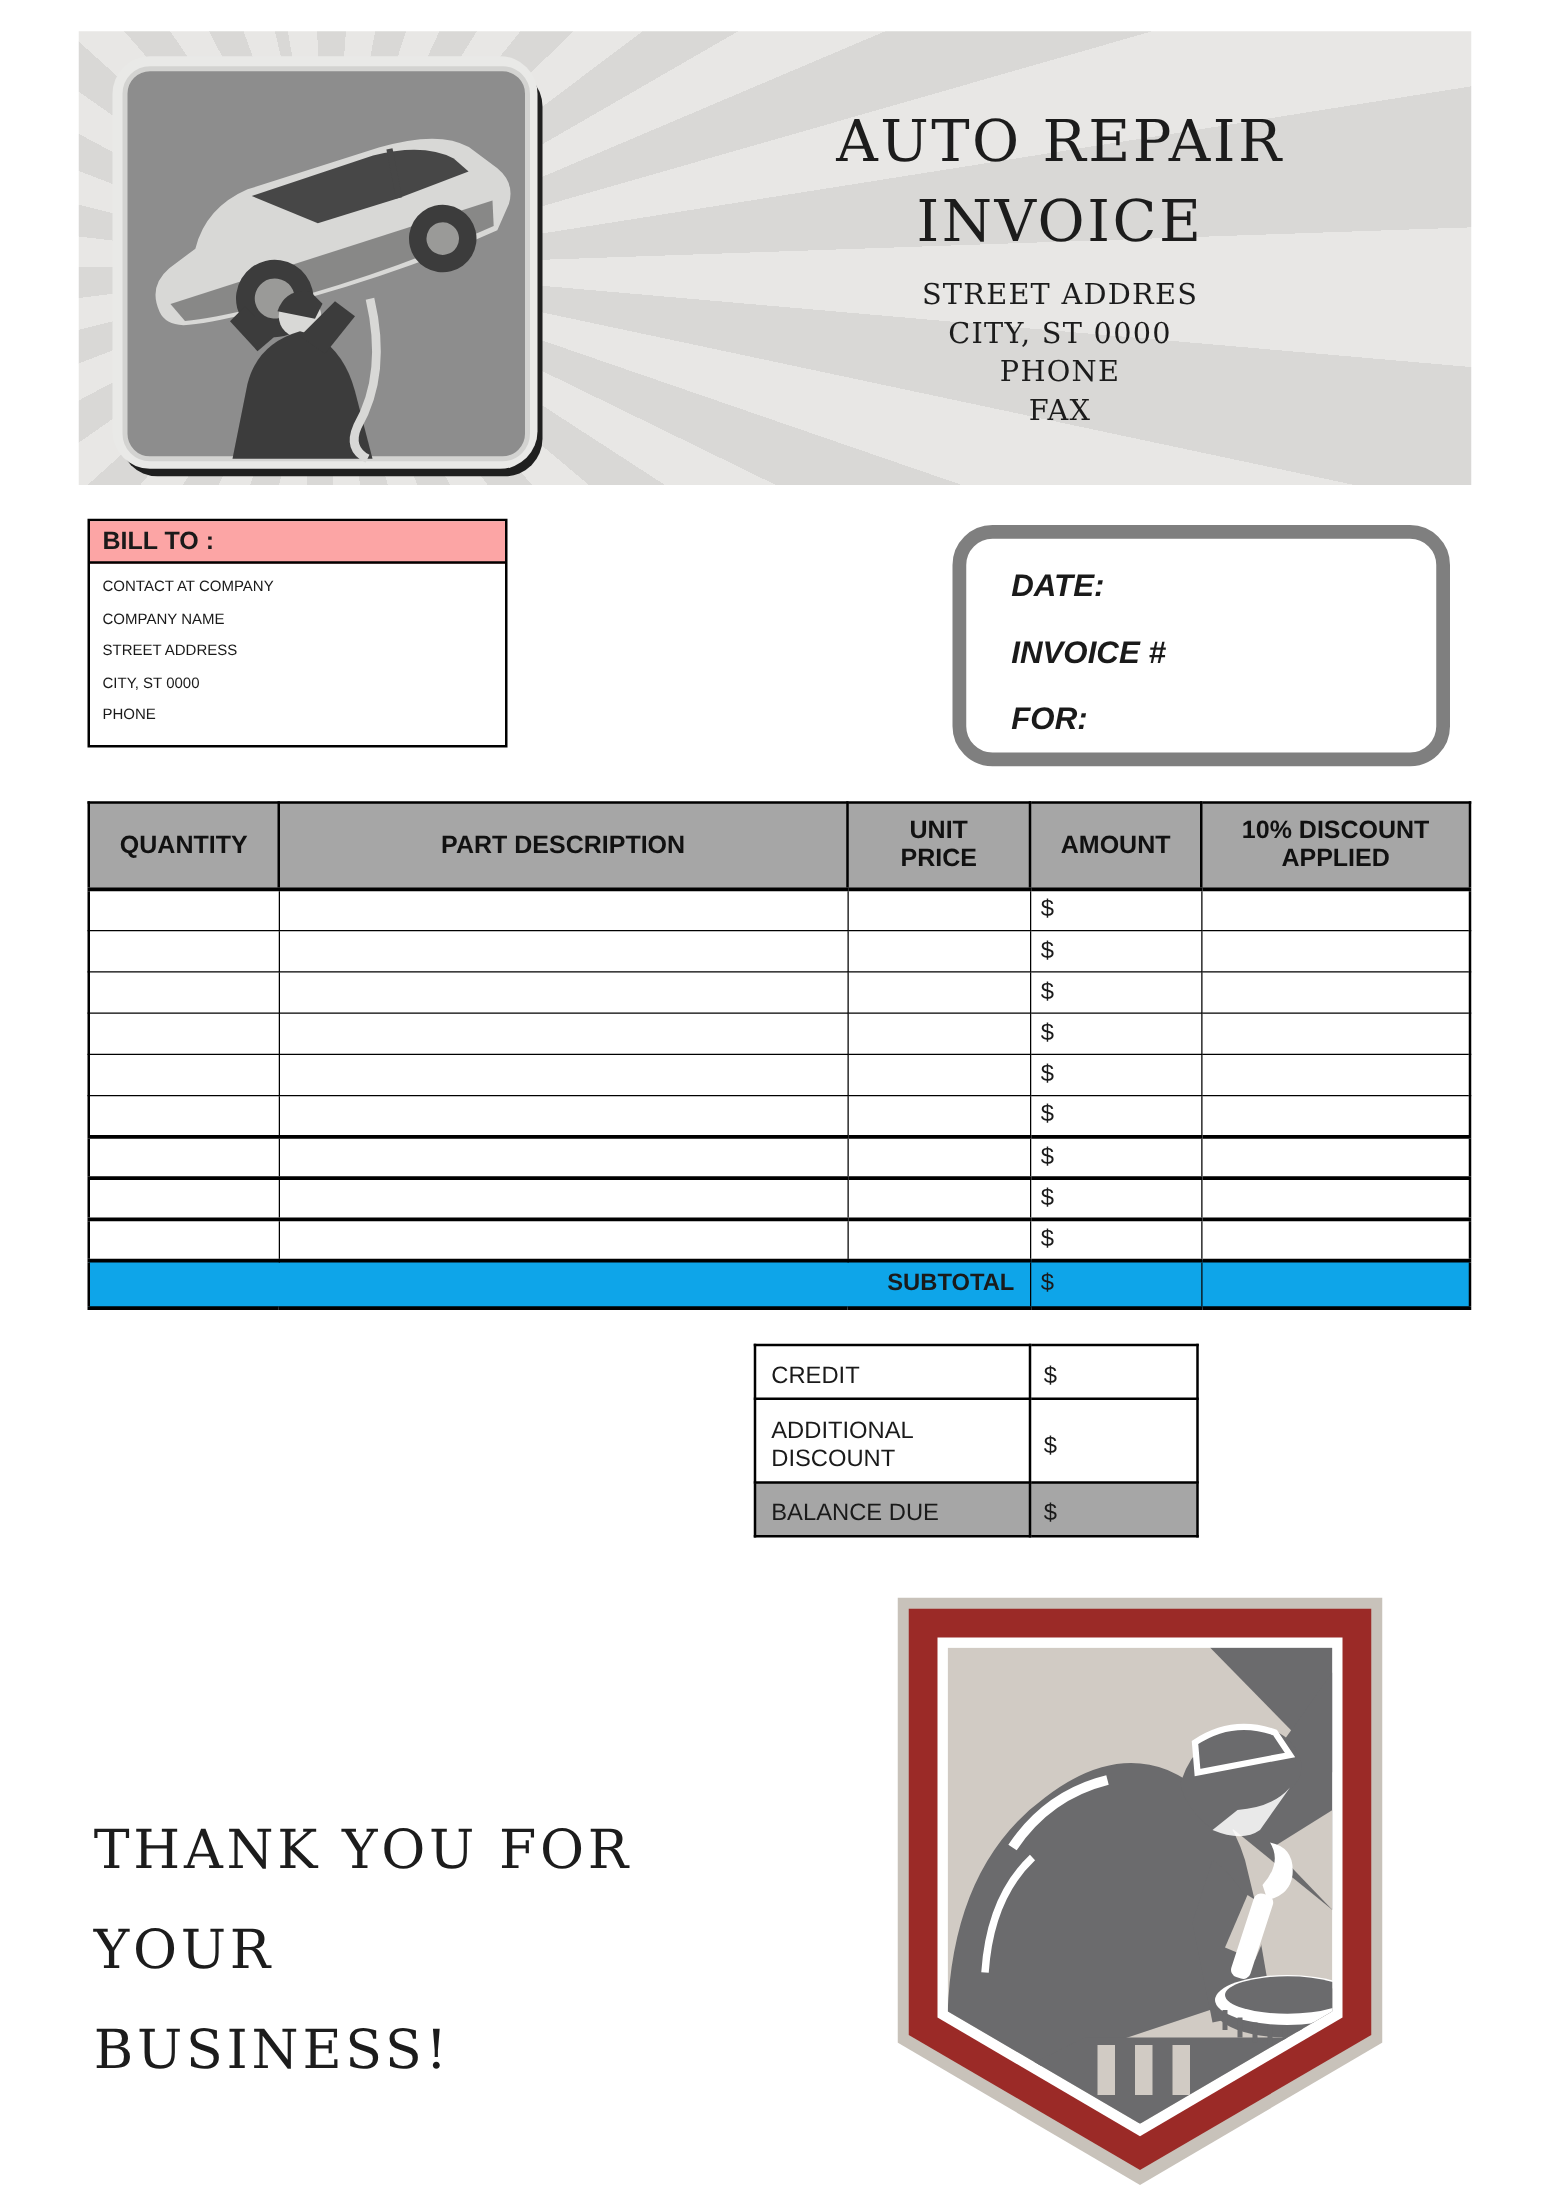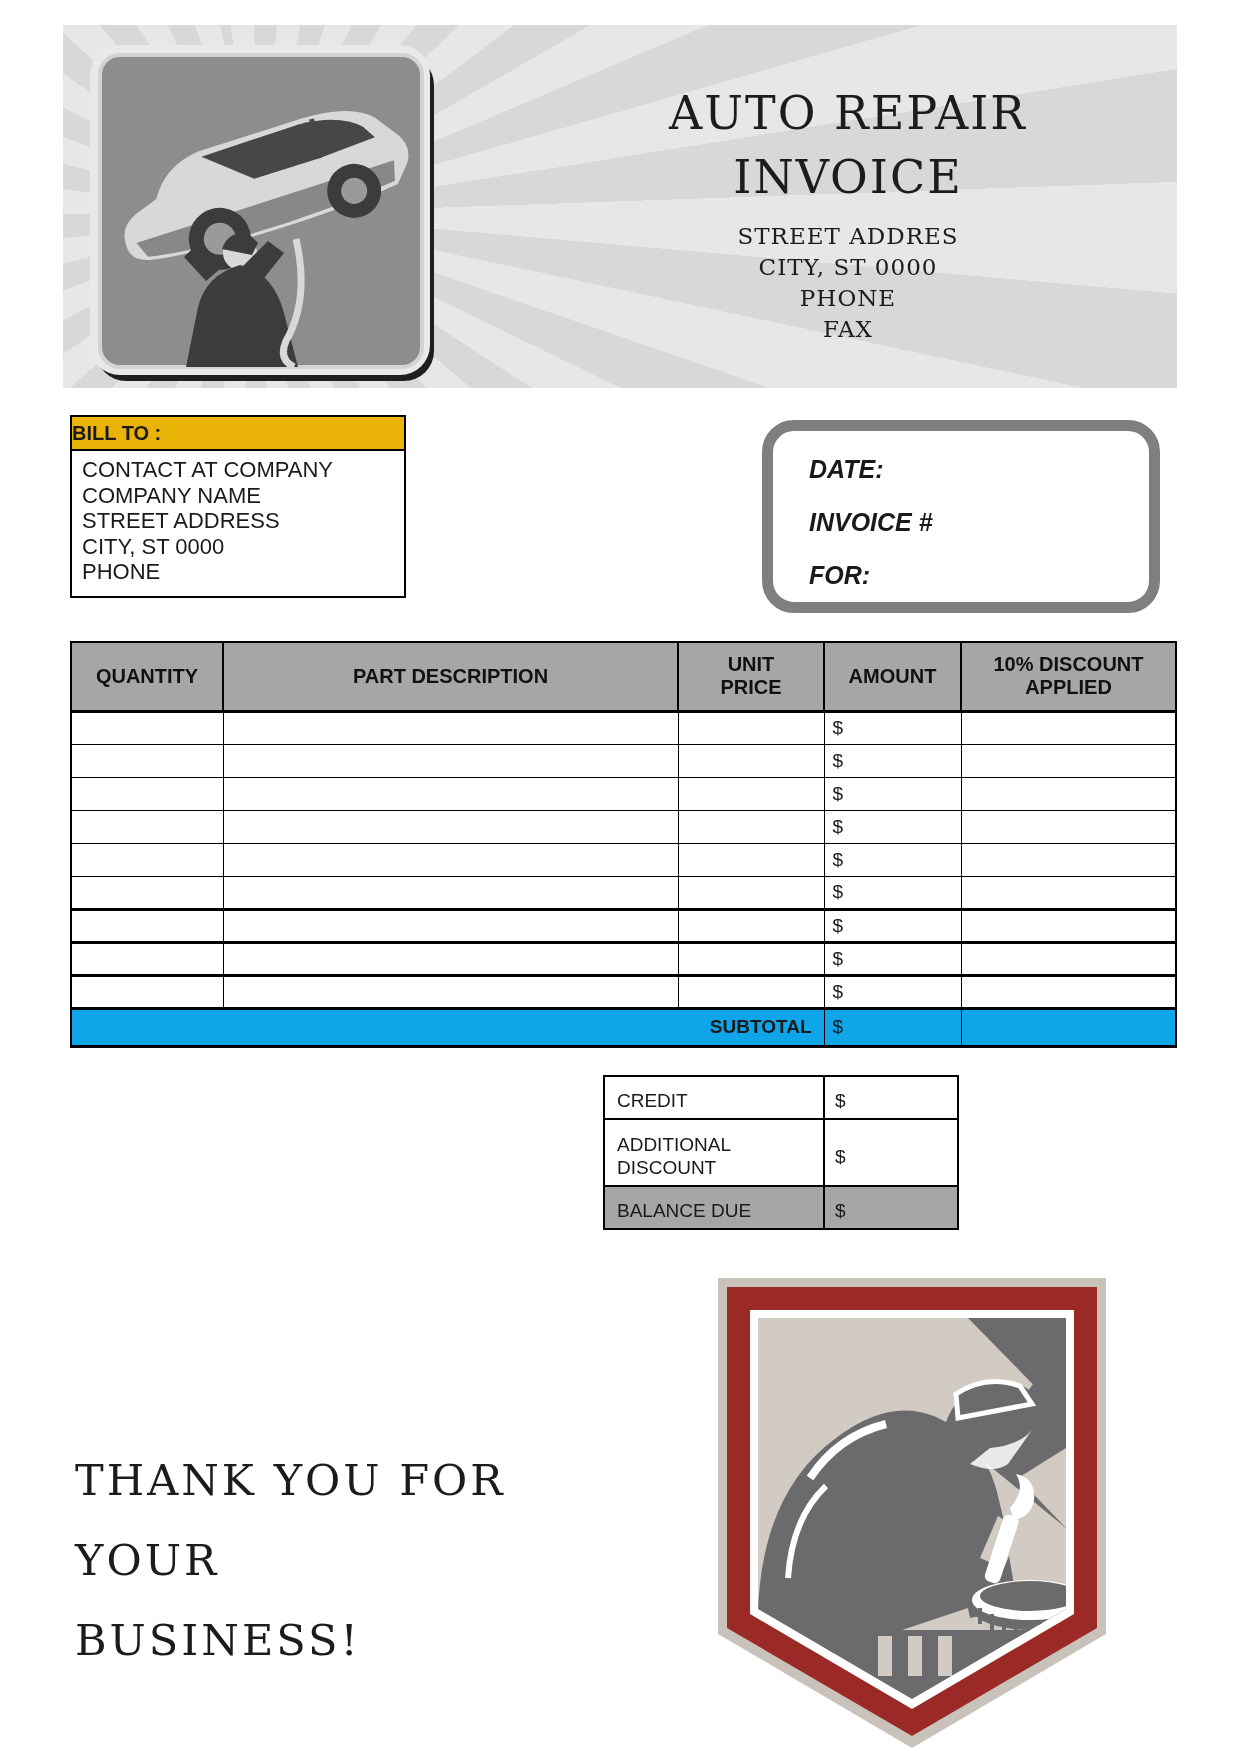--- a/index.html
+++ b/index.html
@@ -14,23 +14,23 @@
   .logo-box { position:absolute; left:25px; top:18px; width:350px; height:342px; }
   .title-block { position:absolute; left:460px; top:30px; width:650px; text-align:center;
                  font-family:"DejaVu Serif","Liberation Serif",serif; color:#1c1c1c;margin-top:26px; }
   .title-line { font-size:46px; letter-spacing:2px; line-height:64px; }
   .addr-block { margin-top:12px; }
   .addr-line { font-size:23px; letter-spacing:1px; line-height:31px; }
 
   
   .billto { position:absolute; left:70px; top:415px; width:336px; height:183px;
             border:2.5px solid #000; background:#fff; }
-  .billto-head { height:34px; background:#eab308; border-bottom:2px solid #000;
-                 font-weight:bold; font-size:20px; line-height:32px; }
-  .billto-body { padding:6px 10px 0 10px; font-size:22px; line-height:25.5px; }
+  .billto-head { height:34px; background:#fca5a5; border-bottom:2px solid #000;
+                 font-weight:bold; font-size:20px; line-height:32px; padding-left:10px; }
+  .billto-body { padding:6px 10px 0 10px; font-size:12px; line-height:25.5px; }
 
   
   .datebox { position:absolute; left:762px; top:420px; width:398px; height:193px;
              background:#fff; border:11px solid #7f7f7f; border-radius:32px;
              padding:24px 0 0 36px; }
   .datebox .fld { font-weight:bold; font-style:italic; font-size:25px; margin-bottom:24px; }
 
   
   table { border-collapse:collapse; table-layout:fixed; }
   .items { position:absolute; left:70px; top:641px; width:1105px;

